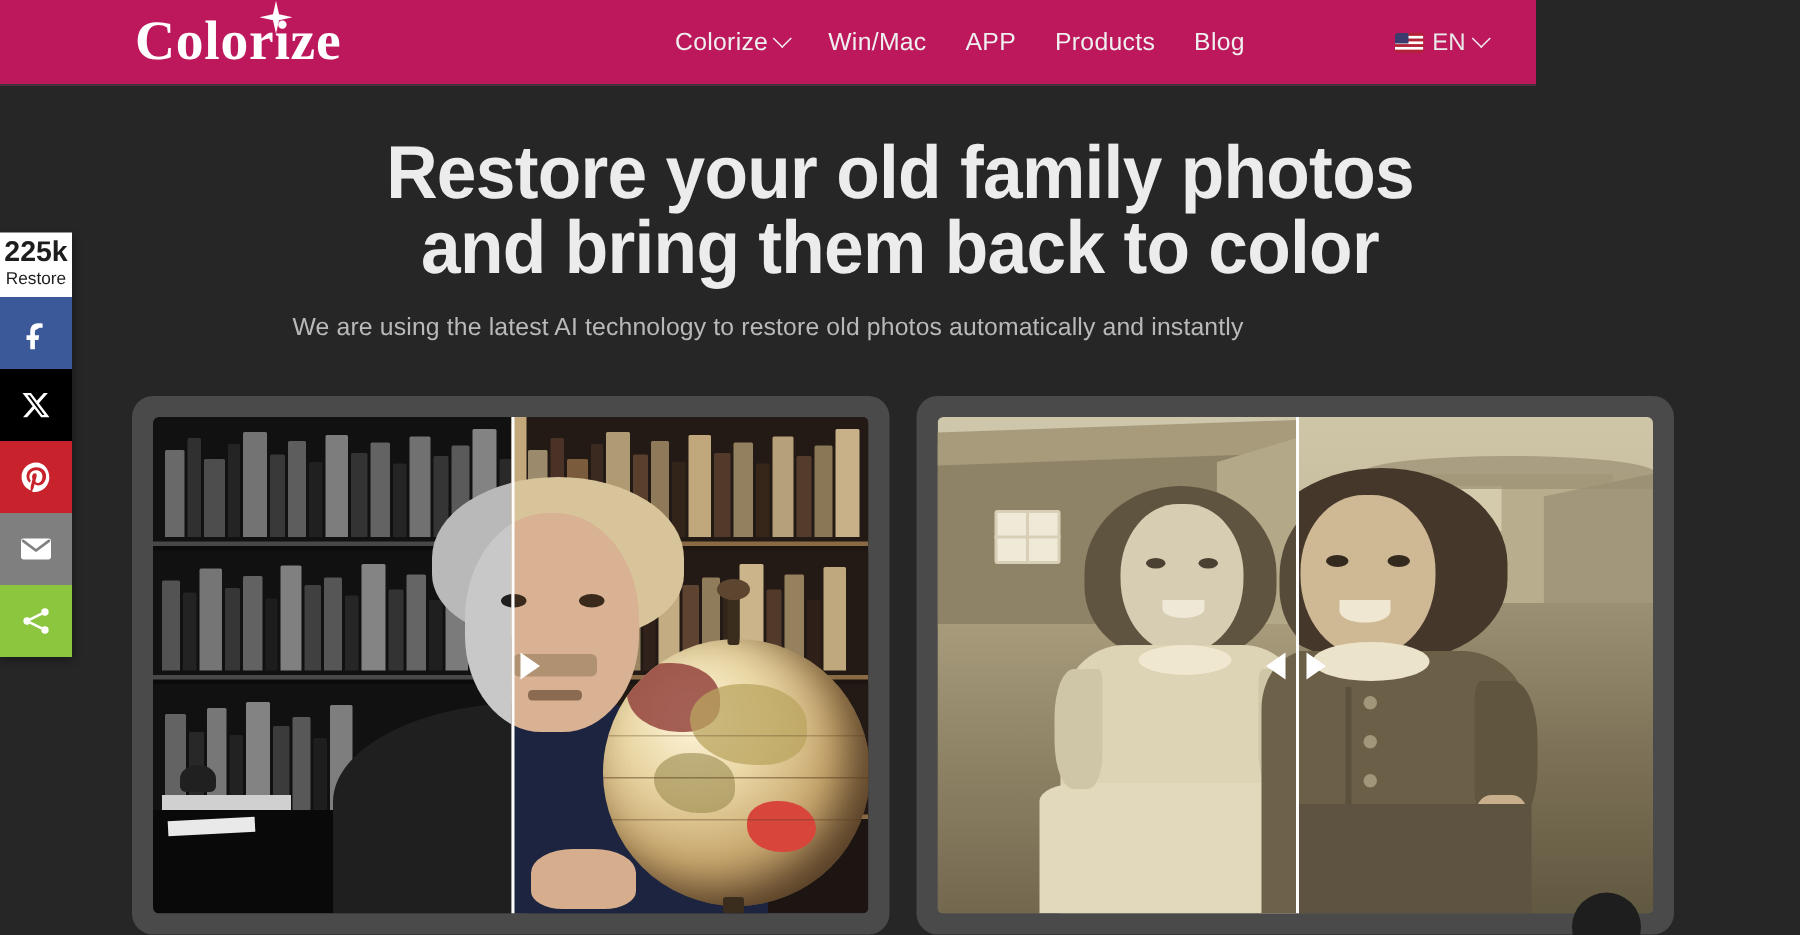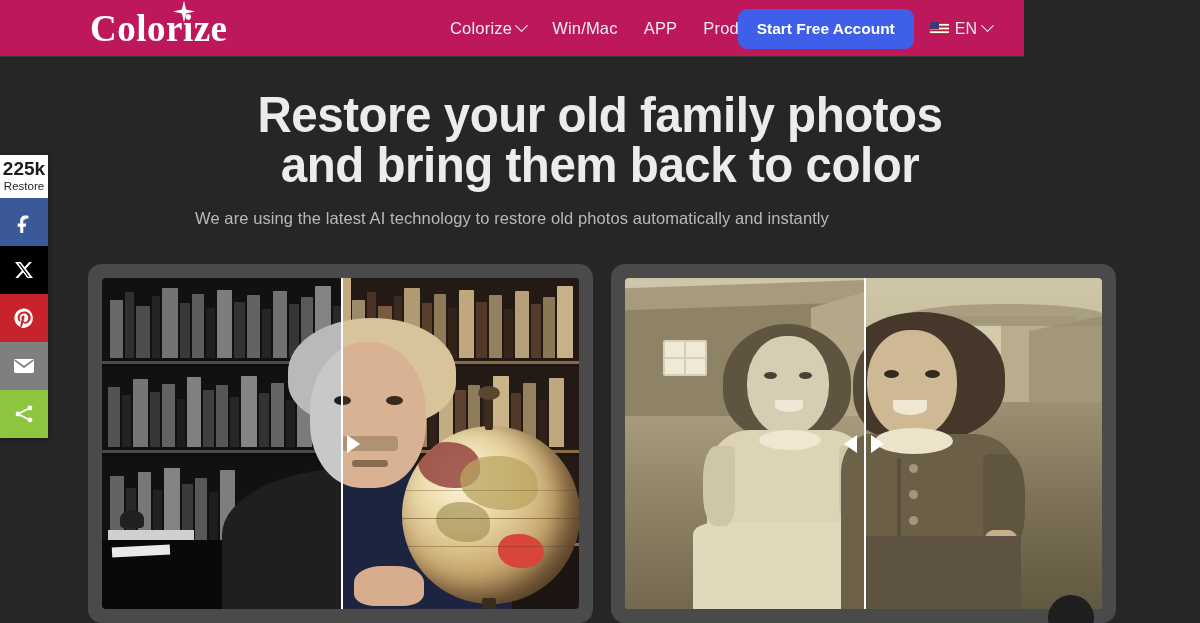--- a/index.html
+++ b/index.html
@@ -269,21 +269,20 @@
     </div>
     <div class="nav-item">
       <span>Products</span>
     </div>
     <div class="nav-item">
       <span>Blog</span>
     </div>
   </nav>
 
   <div class="actions">
-    <button class="btn-cta">Start Free Account</button>
     <div class="lang">
       <span class="flag">
         <svg width="19" height="13" viewBox="0 0 19 13">
           <rect width="19" height="13" fill="#b22234"></rect>
           <rect y="1.9" width="19" height="1.8" fill="#ffffff"></rect>
           <rect y="5.6" width="19" height="1.8" fill="#ffffff"></rect>
           <rect y="9.3" width="19" height="1.8" fill="#ffffff"></rect>
           <rect width="9" height="7" fill="#3c3b6e"></rect>
         </svg>
       </span>

